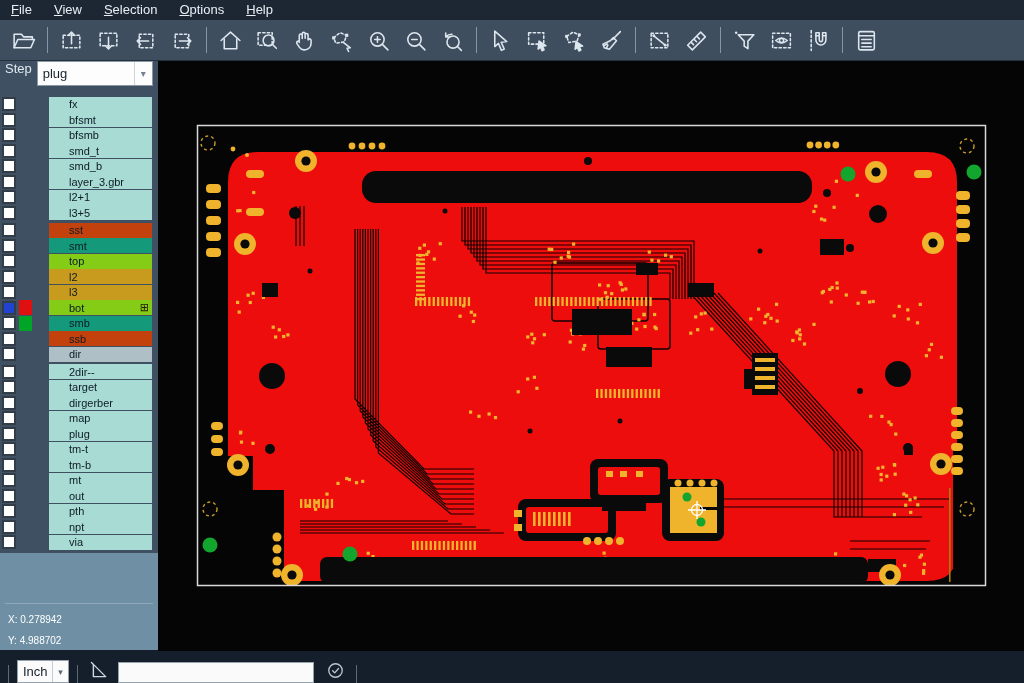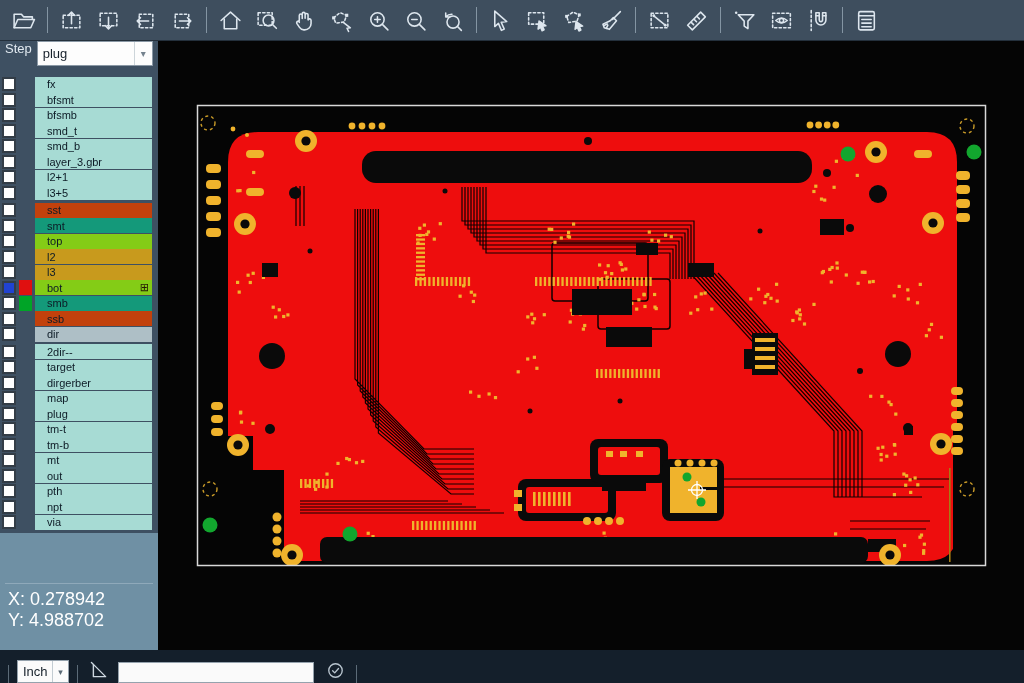--- a/index.html
+++ b/index.html
@@ -28,29 +28,29 @@
   .stepselect{width:114px;height:23px;background:#fdfdfd;border:1px solid #8a98a5;
               display:flex;align-items:center;font-size:13px;color:#18222c;}
   .stepselect .sval{flex:1;padding-left:5px;}
   .stepselect .schev{width:17px;height:100%;display:flex;align-items:center;justify-content:center;
                      color:#74828e;font-size:10px;border-left:1px solid #cdd5da;}
   .lgroup{margin-bottom:3px;}
   .lrow{height:14.5px;margin-bottom:1px;display:flex;align-items:center;}
   .cb{width:10px;height:10px;background:#fff;border:2px solid #333d47;margin-left:2px;flex:0 0 auto;}
   .cb.checked{background:#2143d1;}
   .swatch{width:13px;height:15px;margin-left:3px;flex:0 0 auto;}
-  .lbl{flex:1;height:15px;margin-left:3px;margin-right:6px;font-size:11px;color:#0d1b26;
-       display:flex;align-items:center;padding-left:12px;position:relative;overflow:hidden;}
+  .lbl{flex:1;height:15px;margin-left:17px;margin-right:6px;font-size:11px;color:#0d1b26;
+       display:flex;align-items:center;padding-left:20px;position:relative;overflow:hidden;}
   .st-cyan{background:#a7dbd4;} .st-white{background:#c2410c;}
   .st-green{background:#14997a;} .st-amber{background:#84cc16;}
   .st-mustard{background:#c89a1d;} .st-gray{background:#aebfc6;}
   .grid-glyph{position:absolute;right:3px;top:0;font-size:11px;line-height:15px;color:#241a05;}
   .sfooter{flex:1;background:#6f90a4;position:relative;}
   .divline{position:absolute;top:50px;left:5px;right:5px;height:1px;background:#8fa9ba;}
-  .coords{position:absolute;left:8px;top:56px;color:#ffffff;font-size:18px;line-height:21px;}
+  .coords{position:absolute;left:8px;top:56px;color:#ffffff;font-size:10px;line-height:21px;}
 
   
   .canvas{flex:1;position:relative;background:#050505;min-width:0;}
   .canvas svg{position:absolute;left:0;top:0;}
 
   
   .bottombar{height:33px;background:#141f2b;display:flex;align-items:flex-end;flex:0 0 auto;}
   .bsep{width:1px;height:18px;background:#5c6b78;margin:0 8px;flex:0 0 auto;}
   .units{width:50px;height:21px;background:#fbfbfb;border:1px solid #95a2ad;
          display:flex;align-items:center;font-size:13px;color:#15202a;flex:0 0 auto;}
@@ -58,20 +58,27 @@
   .units .uchev{width:15px;height:100%;display:flex;align-items:center;justify-content:center;
                 border-left:1px solid #c3ccd2;color:#5a6a76;font-size:9px;}
   .bicon{width:26px;height:26px;display:flex;align-items:center;justify-content:center;flex:0 0 auto;}
   .cmdinput{width:186px;height:19px;background:#fafafa;border:1px solid #95a2ad;margin-left:6px;
             font-size:12px;font-family:"Liberation Sans",sans-serif;padding:0 4px;color:#15202a;}
 </style>
 </head>
 <body>
 
 <div class="app">
+  <div class="menubar" id="menubar">
+      <div class="menu-item"><span class="acc">F</span><span>ile</span></div>
+      <div class="menu-item"><span class="acc">V</span><span>iew</span></div>
+      <div class="menu-item"><span class="acc">S</span><span>election</span></div>
+      <div class="menu-item"><span class="acc">O</span><span>ptions</span></div>
+      <div class="menu-item"><span class="acc">H</span><span>elp</span></div>
+    </div>
   <div class="toolbar" id="toolbar">
       <div class="tbtn">
         <span style="display:flex">
           <svg width="25" height="25" viewBox="0 0 24 24" fill="none" stroke="#dde6ee" stroke-width="1.5" stroke-linecap="round" stroke-linejoin="round">
             <path d="M3 19 V6 H10 L12 8.5 H20.5 V11"></path>
             <path d="M3 19 L6.5 11 H22.5 L19 19 Z"></path>
           </svg>
         </span>
       </div>
       <div class="tsep"></div>

